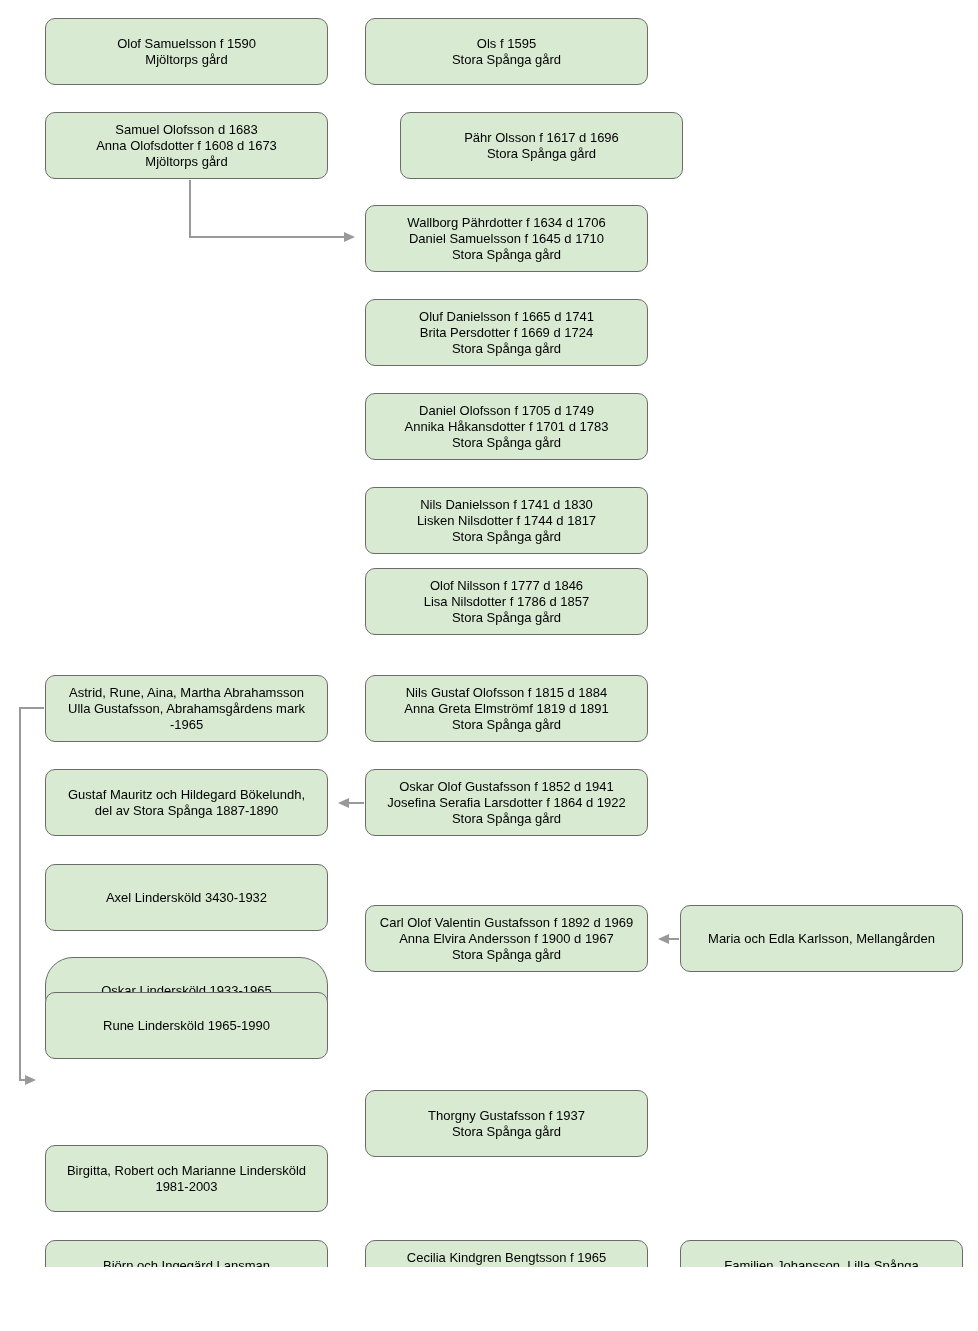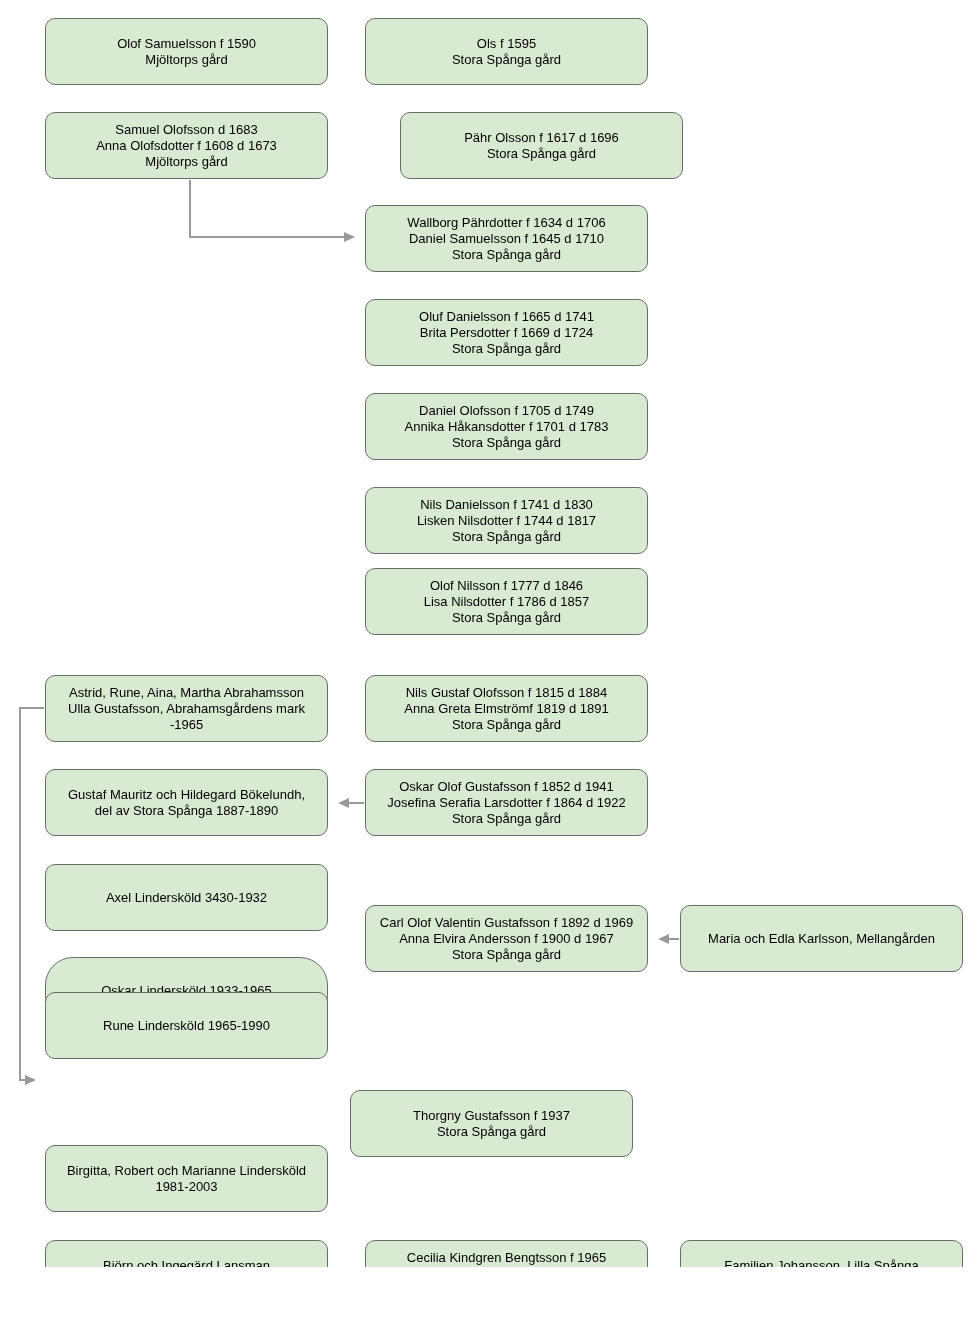--- a/index.html
+++ b/index.html
@@ -89,36 +89,36 @@
 Stora Spånga gård</div>
   <div class="node" style="left:365px; top:205px;">Wallborg Pährdotter f 1634 d 1706
 Daniel Samuelsson f 1645 d 1710
 Stora Spånga gård</div>
   <div class="node" style="left:365px; top:299px;">Oluf Danielsson f 1665 d 1741
 Brita Persdotter f 1669 d 1724
 Stora Spånga gård</div>
   <div class="node" style="left:365px; top:393px;">Daniel Olofsson f 1705 d 1749
 Annika Håkansdotter f 1701 d 1783
 Stora Spånga gård</div>
-  <div class="node" style="left:365px; top:487px;">Nils Danielsson f 1741 d 1830
+  <div class="node" style="left:365px; top:487px;border-radius:9px;">Nils Danielsson f 1741 d 1830
 Lisken Nilsdotter f 1744 d 1817
 Stora Spånga gård</div>
   <div class="node" style="left:365px; top:568px;">Olof Nilsson f 1777 d 1846
 Lisa Nilsdotter f 1786 d 1857
 Stora Spånga gård</div>
   <div class="node" style="left:365px; top:675px;">Nils Gustaf Olofsson f 1815 d 1884
 Anna Greta Elmströmf 1819 d 1891
 Stora Spånga gård</div>
   <div class="node" style="left:365px; top:769px;">Oskar Olof Gustafsson f 1852 d 1941
 Josefina Serafia Larsdotter f 1864 d 1922
 Stora Spånga gård</div>
   <div class="node" style="left:365px; top:905px;">Carl Olof Valentin Gustafsson f 1892 d 1969
 Anna Elvira Andersson f 1900 d 1967
 Stora Spånga gård</div>
-  <div class="node" style="left:350px; top:1090px;">Thorgny Gustafsson f 1937
+  <div class="node" style="left:365px; top:1090px;">Thorgny Gustafsson f 1937
 Stora Spånga gård</div>
   <div class="node" style="left:365px; top:1240px;">Cecilia Kindgren Bengtsson f 1965
 Per-Anders Bengtsson f 1965
 Stora Spånga gård</div>
 
   <div class="node" style="left:680px; top:905px;">Maria och Edla Karlsson, Mellangården</div>
   <div class="node" style="left:680px; top:1240px;">Familjen Johansson, Lilla Spånga
 1969-1999</div>
 
 </div>

